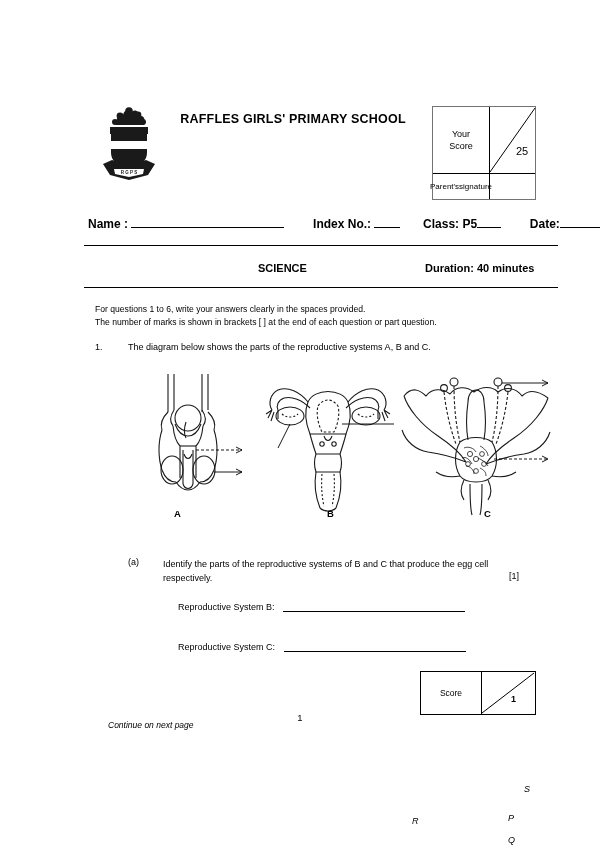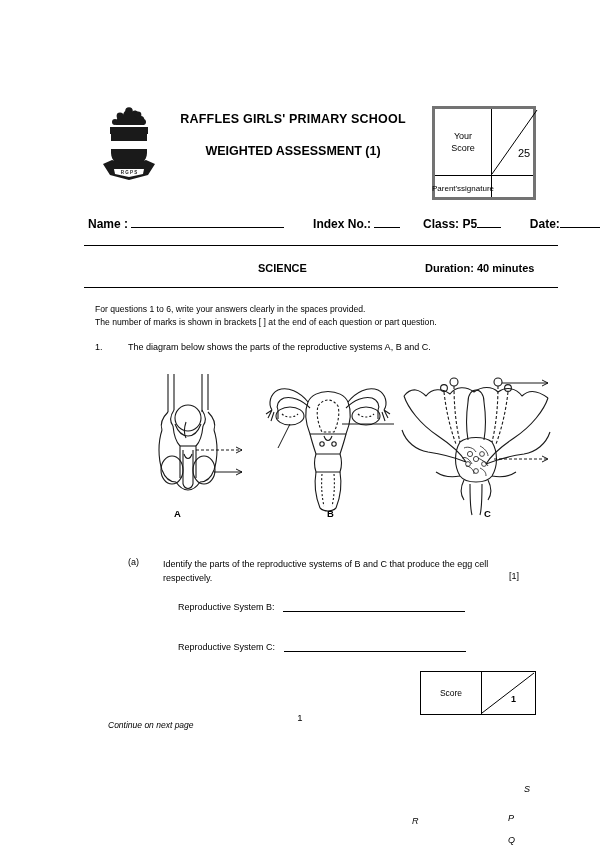--- a/index.html
+++ b/index.html
@@ -47,21 +47,21 @@
     white-space: nowrap;
   }
 
   
   .score-box {
     position: absolute;
     left: 432px;
     top: 106px;
     width: 104px;
     height: 94px;
-    border: 3px solid #737373;
+    border: 1px solid #737373;
     box-sizing: border-box;
   }
   .score-box .vline {
     position: absolute;
     left: 56px;
     top: 0;
     bottom: 0;
     width: 1px;
     background: #000;
   }
@@ -345,21 +345,20 @@
       <rect x="13" y="38" width="36" height="8" fill="#ffffff"></rect>
 
       <path d="M5 61 L14 57 L31 62 L48 57 L57 61 L50 72 L31 77 L12 72 Z" fill="#1a1a1a"></path>
       <path d="M16 66 L46 66 L45 71 L31 74 L17 71 Z" fill="#ffffff"></path>
       <text x="31" y="71" font-family="Liberation Sans, sans-serif" font-size="4.5" fill="#1a1a1a" text-anchor="middle" font-weight="bold">R G P S</text>
     </svg>
   </div>
 
   <div class="header-titles">
     <div class="school-name">RAFFLES GIRLS' PRIMARY SCHOOL</div>
-    <div class="assessment-name">WEIGHTED ASSESSMENT (1)</div>
   </div>
 
   <div class="score-box">
     <div class="vline"></div>
     <div class="hline"></div>
     <div class="cell-label">
       <span>Your</span>
       <span>Score</span>
     </div>
     <div class="cell-parent">

